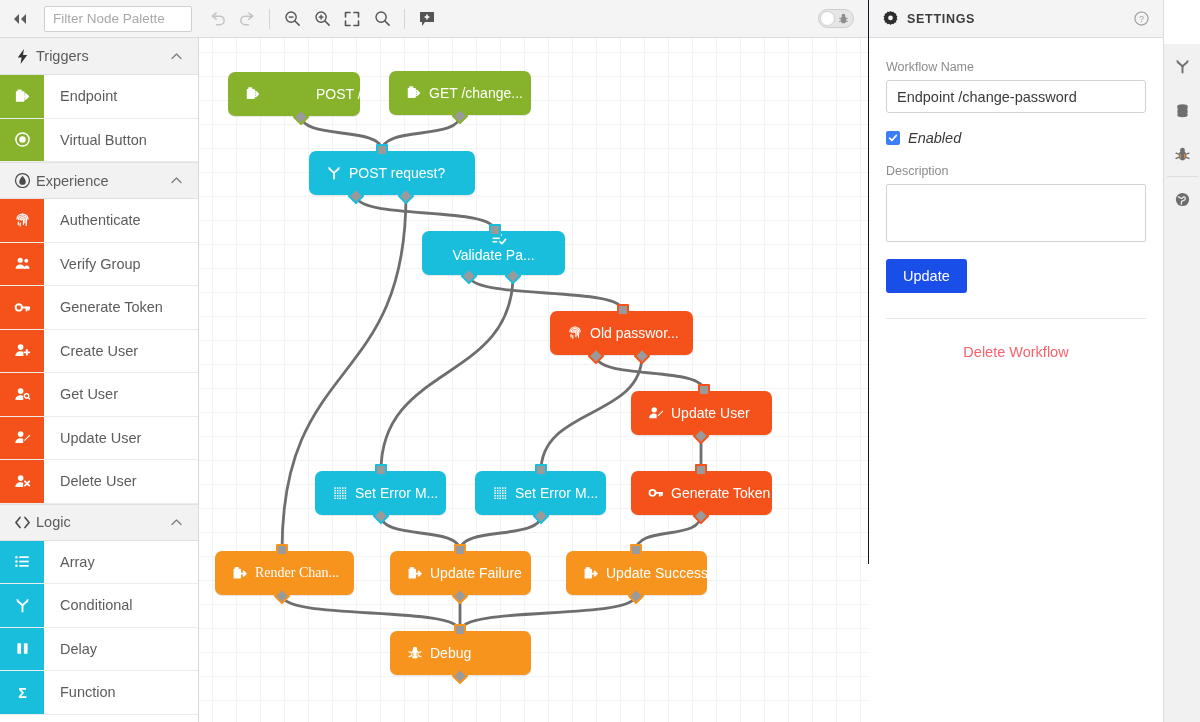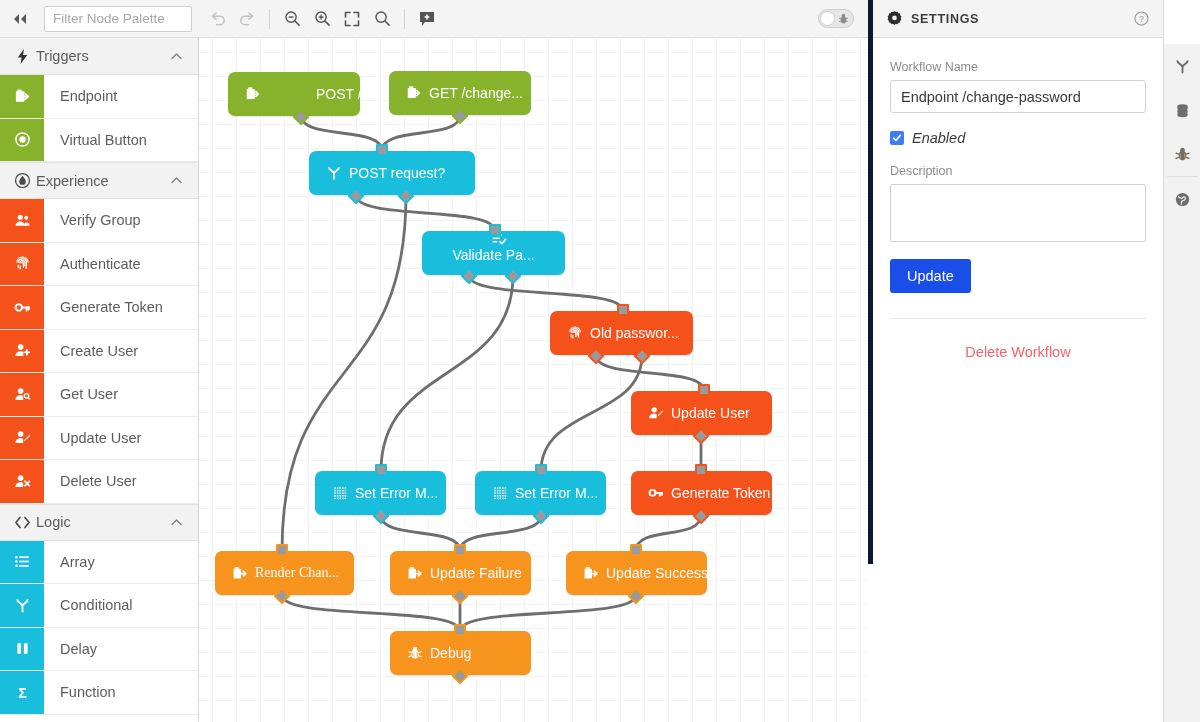--- a/index.html
+++ b/index.html
@@ -105,21 +105,21 @@
   .port {
     position: absolute; background: #9a9a9a;
     border: 2px solid;
   }
   .port-in { width: 12px; height: 12px; top: -7px; border-radius: 1px; }
   .port-out { width: 12px; height: 12px; bottom: -7px; transform: rotate(45deg); border-radius: 1px; }
 
   
   .settings {
     position: absolute; top: 0; left: 868px; width: 295px; height: 564px;
-    background: #ffffff; border-left: 5px solid #0f172a;
+    background: #ffffff; border-left: 1px solid #0f172a;
   }
   .set-head {
     height: 38px; background: #f4f4f4; border-bottom: 1px solid #dcdcdc;
     display: flex; align-items: center; padding: 0 14px;
   }
   .set-head-ico { color: #333; display: flex; align-items: center; margin-right: 9px; }
   .set-head-title {
     font-size: 12.5px; letter-spacing: 0.7px; color: #3c3c3c; font-weight: bold;
     flex: 1;
   }
@@ -292,40 +292,40 @@
         <span class="pal-sec-label">Experience</span>
         <span class="pal-sec-chev">
           <svg width="15" height="15" viewBox="0 0 18 18">
             <path d="M3.6 11.4 L9 6 L14.4 11.4" stroke="#7d7d7d" stroke-width="1.5" fill="none" stroke-linecap="round" stroke-linejoin="round"></path>
           </svg>
         </span>
       </div>
       <div class="pal-item">
         <div class="pal-tile" style="background: rgb(245, 82, 27);">
           <svg width="17" height="17" viewBox="0 0 18 18">
-            <circle cx="6.6" cy="5.6" r="2.7" fill="#fff"></circle>
-           <path d="M1.6 14.6 c0-2.9 2.2-4.6 5-4.6 s5 1.7 5 4.6 Z" fill="#fff"></path>
-           <circle cx="13" cy="6.2" r="2.1" fill="#fff"></circle>
-           <path d="M10.6 14.6 c0-2.4 1.2-3.6 2.9-3.6 s2.9 1.2 2.9 3.6 Z" fill="#fff"></path>
-          </svg>
-        </div>
-        <div class="pal-label">Verify Group</div>
-      </div>
-      <div class="pal-item">
-        <div class="pal-tile" style="background: rgb(245, 82, 27);">
-          <svg width="17" height="17" viewBox="0 0 18 18">
             <path d="M9 2.2 c-3.3 0-5.8 2.3-5.8 5.3" stroke="#fff" stroke-width="1.3" fill="none" stroke-linecap="round"></path>
            <path d="M14.8 7.5 c0-3-2.5-5.3-5.8-5.3" stroke="#fff" stroke-width="1.3" fill="none" stroke-linecap="round"></path>
            <path d="M4.8 8 c0-2.3 1.9-3.9 4.2-3.9 s4.2 1.6 4.2 3.9 v2.2" stroke="#fff" stroke-width="1.3" fill="none" stroke-linecap="round"></path>
            <path d="M6.4 8.3 c0-1.4 1.2-2.4 2.6-2.4 s2.6 1 2.6 2.4 v3.2" stroke="#fff" stroke-width="1.3" fill="none" stroke-linecap="round"></path>
            <path d="M8 8.4 c0-.6 .5-1 1-1 s1 .4 1 1 v4.6" stroke="#fff" stroke-width="1.3" fill="none" stroke-linecap="round"></path>
            <path d="M4.6 10.6 v2.8 M6.5 11.8 v3 M12.9 10.8 v3.4" stroke="#fff" stroke-width="1.3" fill="none" stroke-linecap="round"></path>
           </svg>
         </div>
         <div class="pal-label">Authenticate</div>
+      </div>
+      <div class="pal-item">
+        <div class="pal-tile" style="background: rgb(245, 82, 27);">
+          <svg width="17" height="17" viewBox="0 0 18 18">
+            <circle cx="6.6" cy="5.6" r="2.7" fill="#fff"></circle>
+           <path d="M1.6 14.6 c0-2.9 2.2-4.6 5-4.6 s5 1.7 5 4.6 Z" fill="#fff"></path>
+           <circle cx="13" cy="6.2" r="2.1" fill="#fff"></circle>
+           <path d="M10.6 14.6 c0-2.4 1.2-3.6 2.9-3.6 s2.9 1.2 2.9 3.6 Z" fill="#fff"></path>
+          </svg>
+        </div>
+        <div class="pal-label">Verify Group</div>
       </div>
       <div class="pal-item">
         <div class="pal-tile" style="background: rgb(245, 82, 27);">
           <svg width="17" height="17" viewBox="0 0 18 18">
             <circle cx="5.1" cy="8.9" r="3.4" stroke="#fff" stroke-width="2.1" fill="none"></circle>
            <path d="M8.2 8.9 H16" stroke="#fff" stroke-width="2.1" stroke-linecap="round"></path>
            <path d="M13.3 8.9 V12.1 M15.6 8.9 V11.2" stroke="#fff" stroke-width="2.1" stroke-linecap="round"></path>
           </svg>
         </div>
         <div class="pal-label">Generate Token</div>

